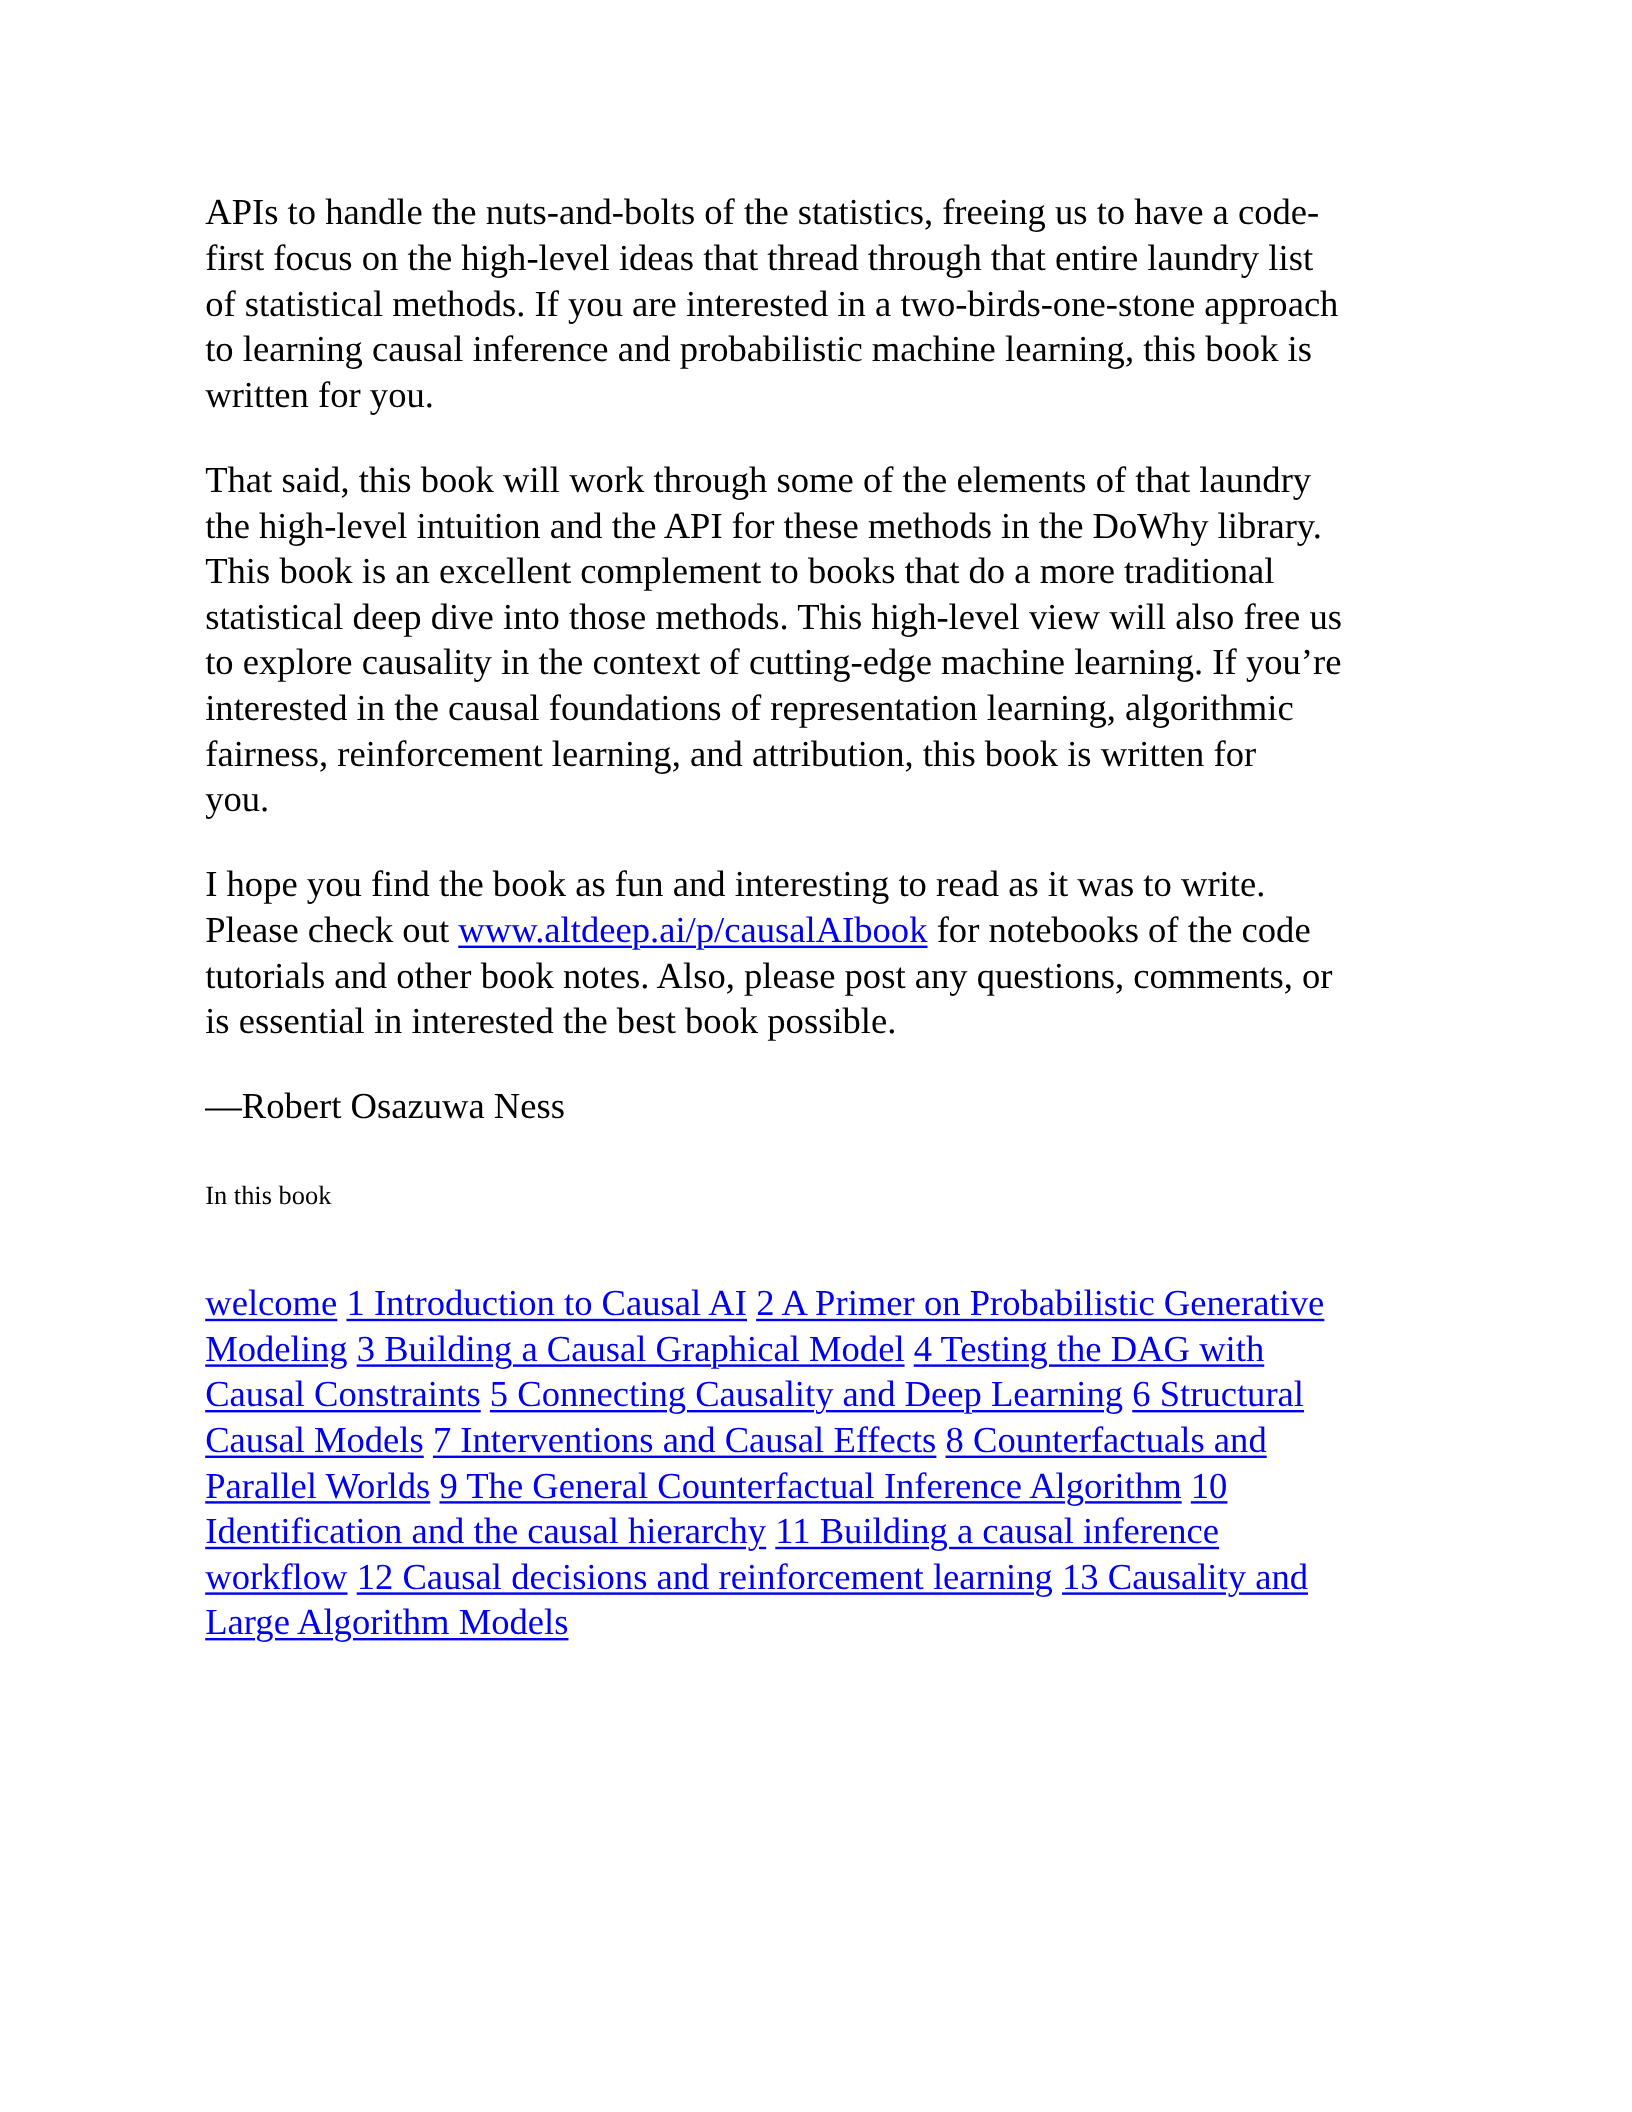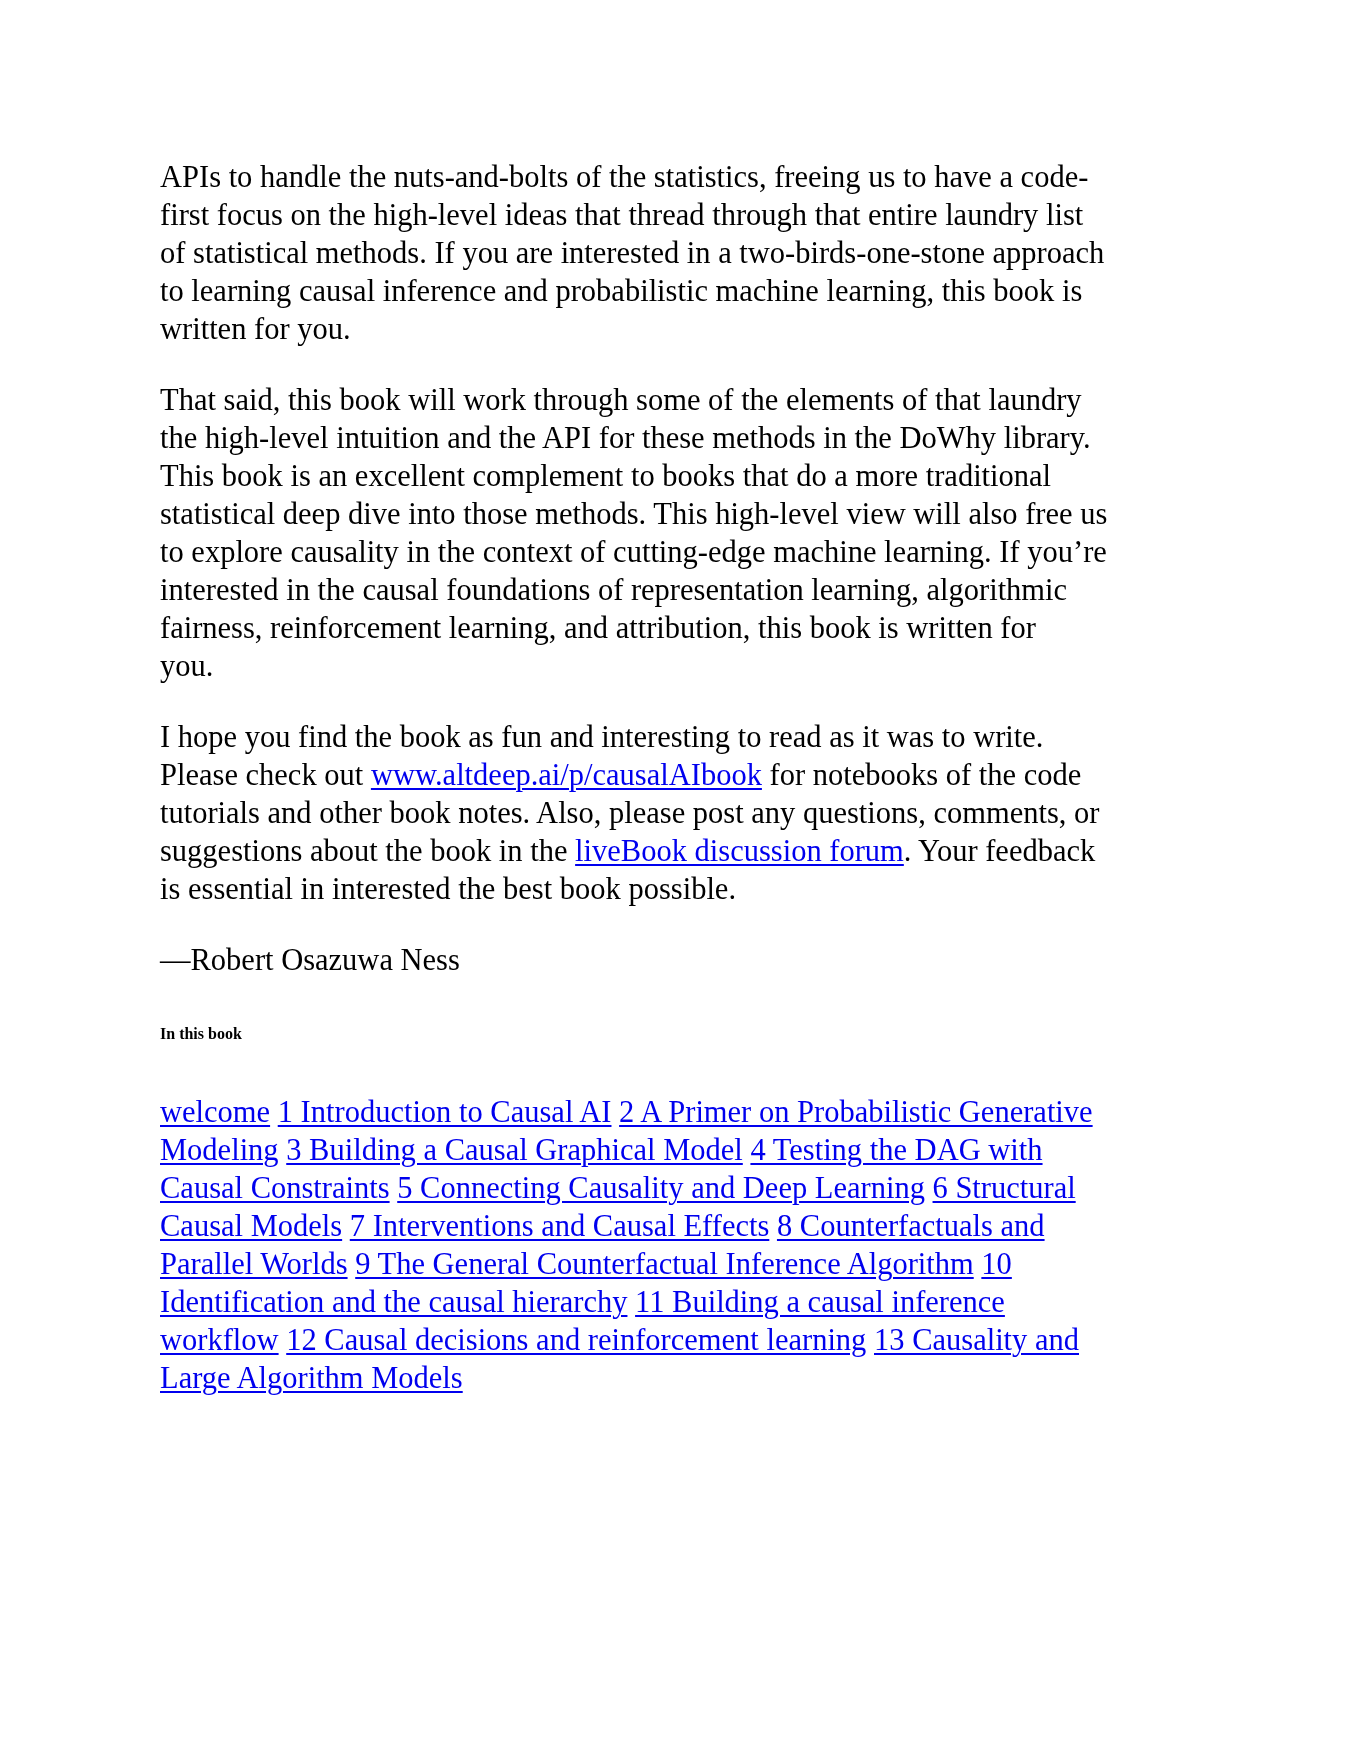--- a/index.html
+++ b/index.html
@@ -1,27 +1,27 @@
 <!DOCTYPE html>
 <html><head>
 <meta charset="utf-8">
 <style>
   html, body { margin: 0; padding: 0; background: #ffffff; }
   body { width: 1360px; height: 1760px; position: relative; overflow: hidden; }
   .page {
-    position: absolute; left: 160px; top: 158px; width: 1050px;
+    position: absolute; left: 171px; top: 158px; width: 1050px;
     font-family: "Liberation Serif", "DejaVu Serif", serif;
     font-size: 30.5px; line-height: 38px; color: #000000;
   }
   .para { margin: 0 0 33px 0; }
   .line { display: block; white-space: nowrap; }
   b { font-weight: normal; }
   a { color: #0000ee; text-decoration: underline; text-underline-offset: 3px; text-decoration-thickness: 1.5px; }
   .sig { margin: 0 0 42px 0; }
-  .heading { font-size: 16px; font-weight: bold; line-height: 26px; margin: 0 0 46px 0; }
+  .heading { font-size: 22px; font-weight: normal; line-height: 26px; margin: 0 0 58px 0; }
   .toc { margin: 0; }
 </style>
 </head>
 <body>
 
 <div class="page">
 
   <p class="para">
     <span class="line">APIs to handle the nuts-and-bolts of the statistics, freeing us to have a code-</span>
     <span class="line">first focus on the high-level ideas that thread through that entire laundry list</span>
@@ -38,21 +38,20 @@
     <span class="line">to explore causality in the context of cutting-edge machine learning. If you’re</span>
     <span class="line"><span>interested in the causal foundations of </span><b>representation learning</b><span>, </span><b>algorithmic</b></span>
     <span class="line"><b>fairness</b><span>, </span><b>reinforcement learning</b><span>, and </span><b>attribution</b><span>, this book is written for</span></span>
     <span class="line">you.</span>
   </p>
 
   <p class="para">
     <span class="line">I hope you find the book as fun and interesting to read as it was to write.</span>
     <span class="line"><span>Please check out </span><a href="#">www.altdeep.ai/p/causalAIbook</a><span> for notebooks of the code</span></span>
     <span class="line">tutorials and other book notes. Also, please post any questions, comments, or</span>
-    <span class="line"><span>suggestions about the book in the </span><a href="#">liveBook discussion forum</a><span>. Your feedback</span></span>
     <span class="line">is essential in interested the best book possible.</span>
   </p>
 
   <p class="para sig">—Robert Osazuwa Ness</p>
 
   <p class="heading">In this book</p>
 
   <p class="toc" id="toc">
       <span class="line"><a href="#">welcome</a> <a href="#">1 Introduction to Causal AI</a> <a href="#">2 A Primer on Probabilistic Generative</a></span>
       <span class="line"><a href="#">Modeling</a> <a href="#">3 Building a Causal Graphical Model</a> <a href="#">4 Testing the DAG with</a></span>

